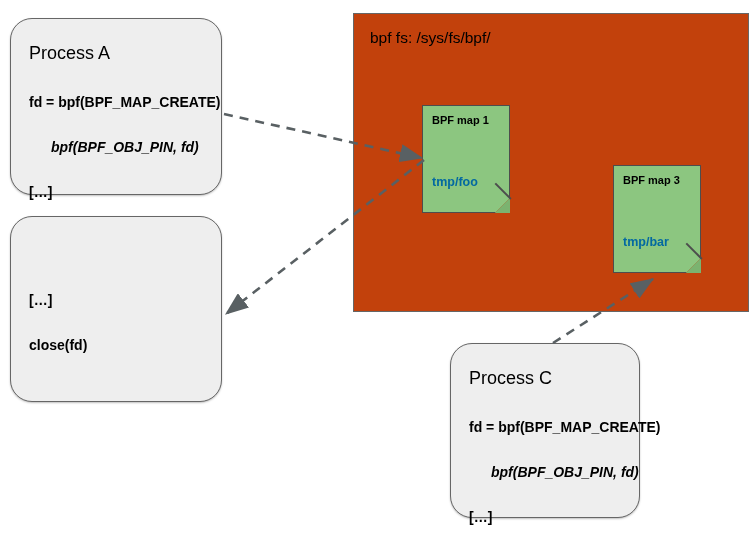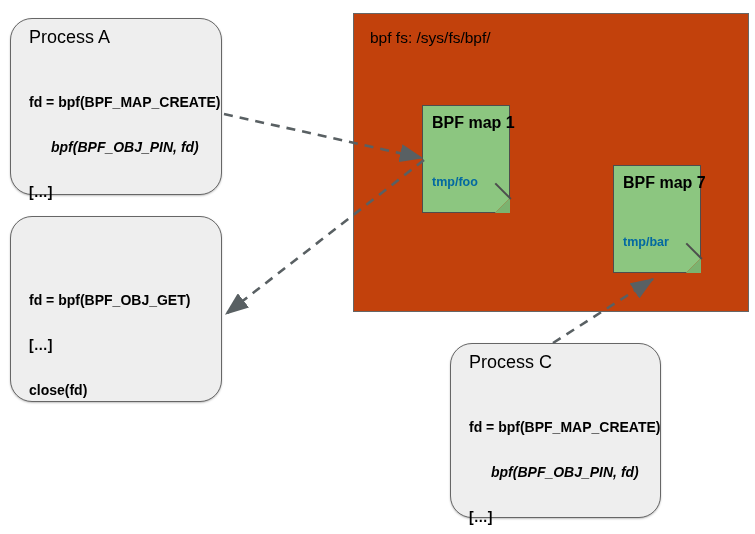--- a/index.html
+++ b/index.html
@@ -21,21 +21,21 @@
     position: absolute;
     background: #eeeeee;
     border: 1.6px solid #666666;
     border-radius: 22px;
     box-sizing: border-box;
     box-shadow: 0 1px 2px rgba(0,0,0,0.25);
   }
   .process-title {
     position: absolute;
     left: 18px;
-    top: 8px;
+    top: 24px;
     font-size: 18px;
     color: #000000;
     font-weight: 400;
     white-space: nowrap;
   }
   .process-code {
     position: absolute;
     left: 18px;
     top: 46px;
     font-size: 14px;
@@ -97,21 +97,21 @@
     width: 22px;
     height: 1.5px;
     background: #4d4d4d;
     transform-origin: right center;
     transform: rotate(45deg);
   }
   .map-title {
     position: absolute;
     left: 10px;
     top: 9px;
-    font-size: 16px;
+    font-size: 11px;
     font-weight: bold;
     color: #000000;
     white-space: nowrap;
   }
   .map-path {
     position: absolute;
     left: 10px;
     bottom: 24px;
     font-size: 12.5px;
     font-weight: bold;
@@ -143,43 +143,42 @@
     <div class="fold"></div>
     <div class="fold-edge"></div>
     <div class="map-title">BPF map 1</div>
     <div class="map-path">tmp/foo</div>
   </div>
 
   <div class="bpf-map" style="left:613px; top:165px; width:88px; height:108px;">
     <div class="sheet"></div>
     <div class="fold"></div>
     <div class="fold-edge"></div>
-    <div class="map-title">BPF map 7</div>
+    <div class="map-title">BPF map 3</div>
     <div class="map-path">tmp/bar</div>
   </div>
 
   <div class="process-box" style="left:10px; top:18px; width:212px; height:177px;">
     <div class="process-title">Process A</div>
     <div class="process-code">
       <div class="code-line">fd = bpf(BPF_MAP_CREATE)</div>
       <div class="code-line code-indent">bpf(BPF_OBJ_PIN, fd)</div>
       <div class="code-line">[…]</div>
       <div class="code-line">close(fd)</div>
     </div>
   </div>
 
   <div class="process-box" style="left:10px; top:216px; width:212px; height:186px;">
     <div class="process-code">
-      <div class="code-line">fd = bpf(BPF_OBJ_GET)</div>
       <div class="code-line">[…]</div>
       <div class="code-line">close(fd)</div>
     </div>
   </div>
 
-  <div class="process-box" style="left:450px; top:343px; width:211px; height:175px;">
+  <div class="process-box" style="left:450px; top:343px; width:190px; height:175px;">
     <div class="process-title">Process C</div>
     <div class="process-code">
       <div class="code-line">fd = bpf(BPF_MAP_CREATE)</div>
       <div class="code-line code-indent">bpf(BPF_OBJ_PIN, fd)</div>
       <div class="code-line">[…]</div>
       
     </div>
   </div>
 
   <svg id="arrows" viewBox="0 0 755 534" xmlns="http://www.w3.org/2000/svg">

